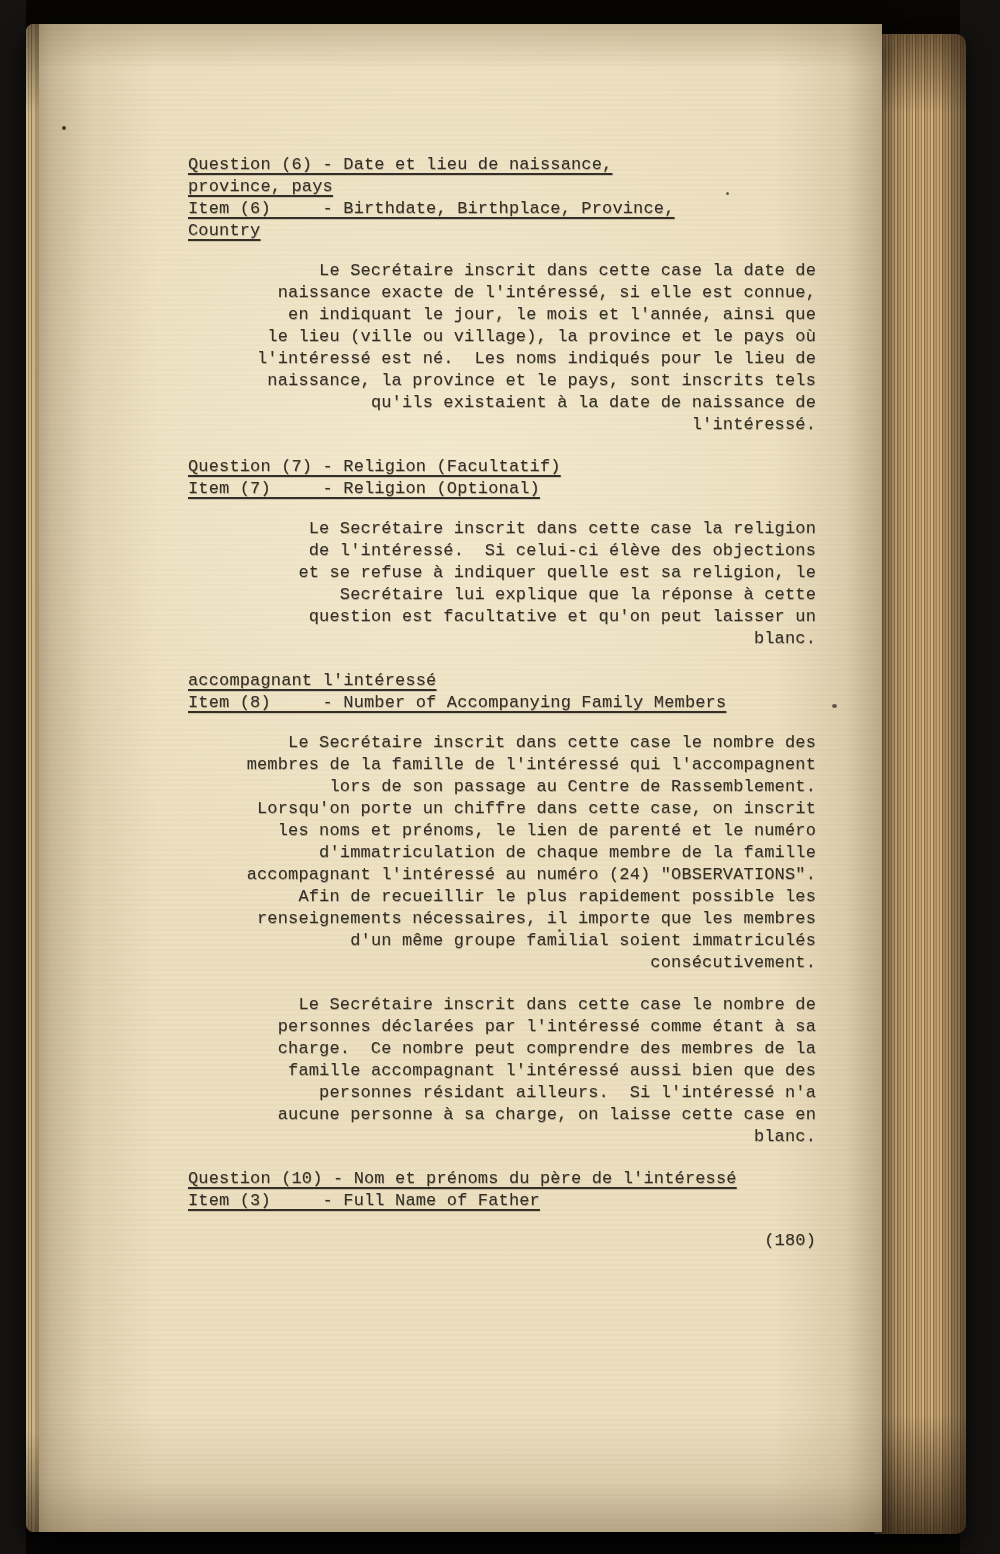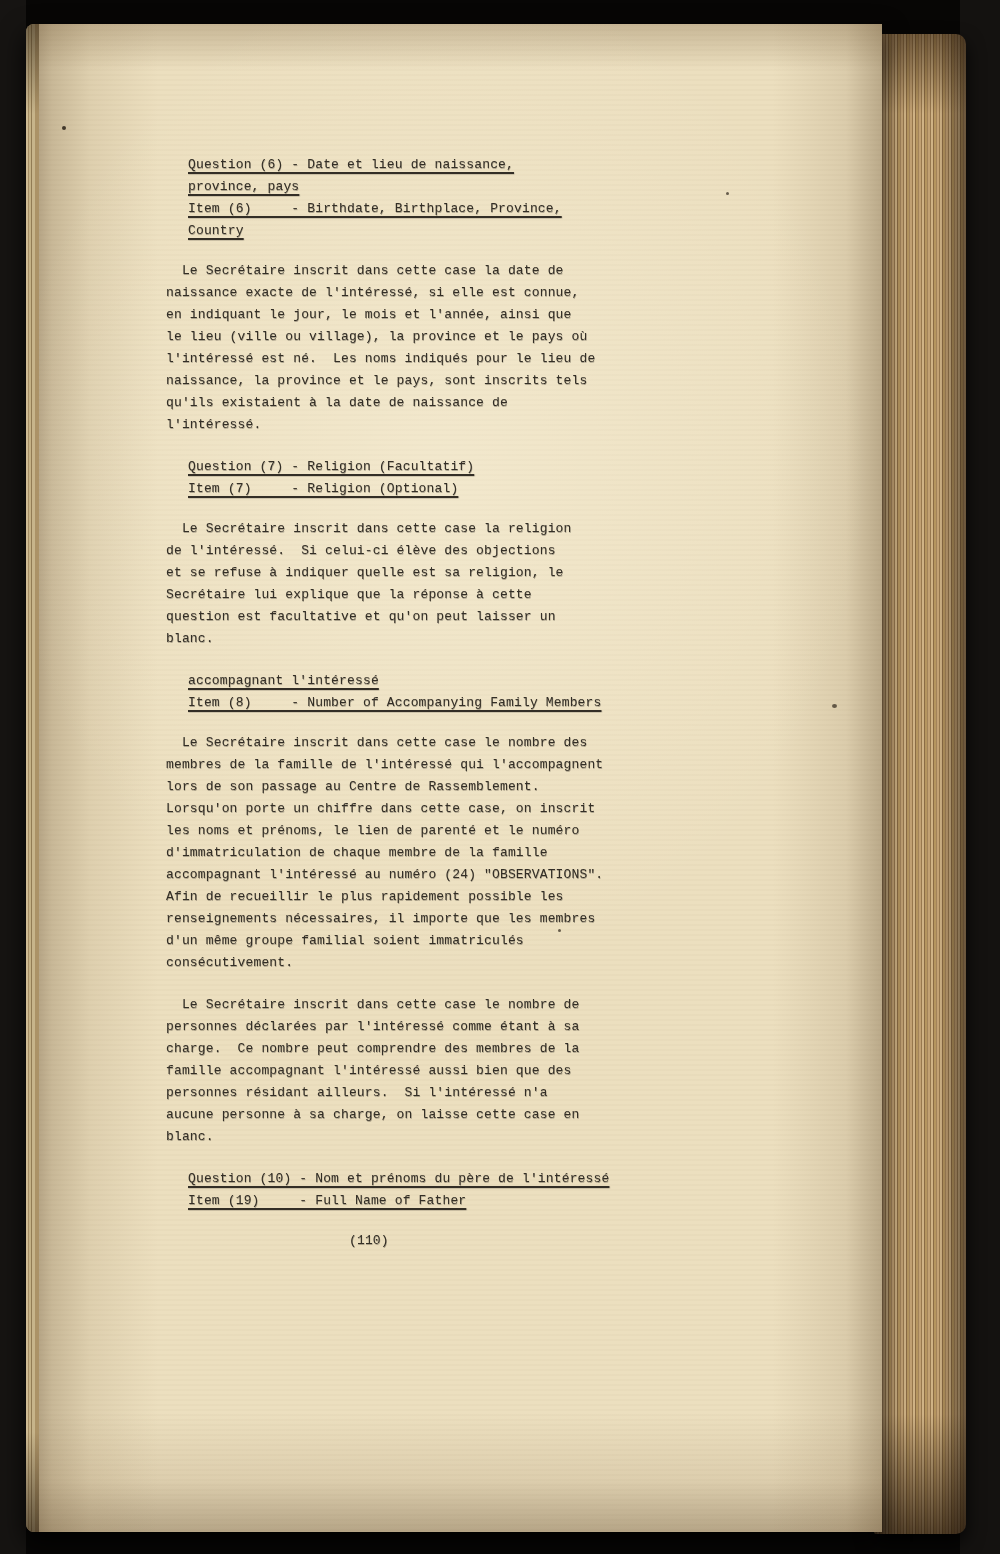--- a/index.html
+++ b/index.html
@@ -49,22 +49,23 @@
         #d3c097 0px, #d3c097 2px,
         #a58d62 2px, #a58d62 3px,
         #c9b588 3px, #c9b588 5px,
         #8f7850 5px, #8f7850 6px,
         #cab78c 6px, #cab78c 9px,
         #ab9164 9px, #ab9164 13px);
   }
 
   .text-block{
     position:absolute;left:140px;top:130px;width:650px;
-    color:#332e26;font-size:13px;line-height:22px;letter-spacing:0.15px;
+    color:#332e26;font-size:17px;line-height:22px;letter-spacing:0.15px;
     text-shadow:0.4px 0.5px 0.6px rgba(51,46,38,0.35);
+    text-align:right;
   }
   .heading{margin:0 0 18px 0;}
   .hline{
     white-space:pre;display:table;margin-left:22px;
     text-decoration:underline;
     text-decoration-thickness:1.8px;
     text-underline-offset:4px;
   }
   p.body{white-space:pre-wrap;margin:0 0 20px 0;}
   .page-num{padding-left:183px;margin-top:2px;}
@@ -142,25 +143,25 @@
 charge.  Ce nombre peut comprendre des membres de la
 famille accompagnant l'intéressé aussi bien que des
 personnes résidant ailleurs.  Si l'intéressé n'a
 aucune personne à sa charge, on laisse cette case en
 blanc.</p>
         </section>
 
         <section class="sec">
           <div class="heading">
             <div class="hline">Question (10) - Nom et prénoms du père de l'intéressé</div>
-            <div class="hline">Item (19)     - Full Name of Father</div>
+            <div class="hline">Item (3)     - Full Name of Father</div>
           </div>
         </section>
 
-        <div class="page-num">(110)</div>
+        <div class="page-num">(180)</div>
       </div>
 
       <div class="speck s1"></div>
       <div class="speck s2"></div>
       <div class="speck s3"></div>
       <div class="speck s4"></div>
     </div>
 
   </div>
 </div>

